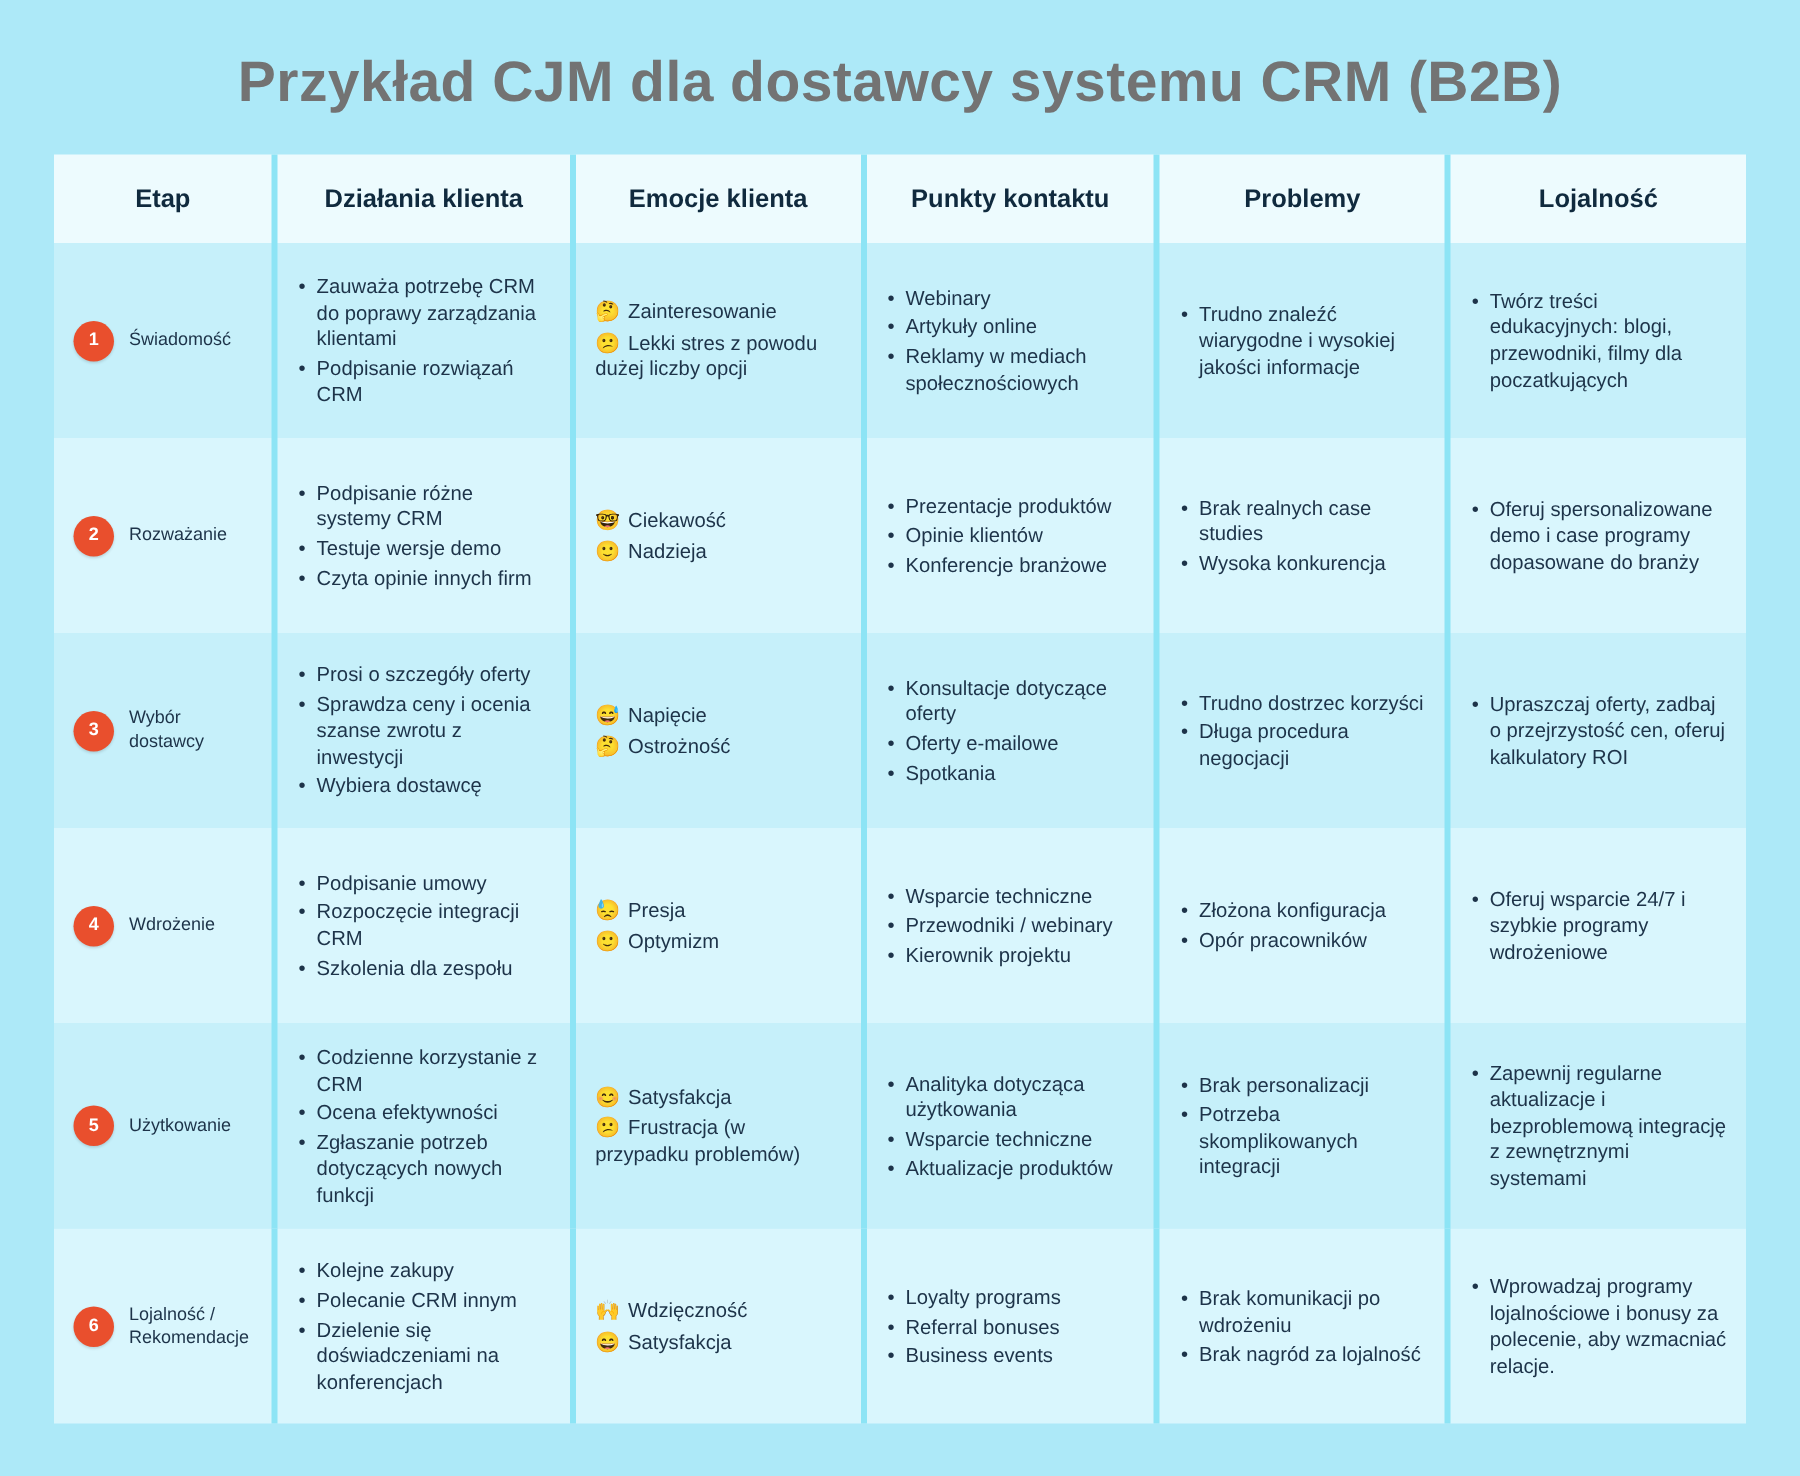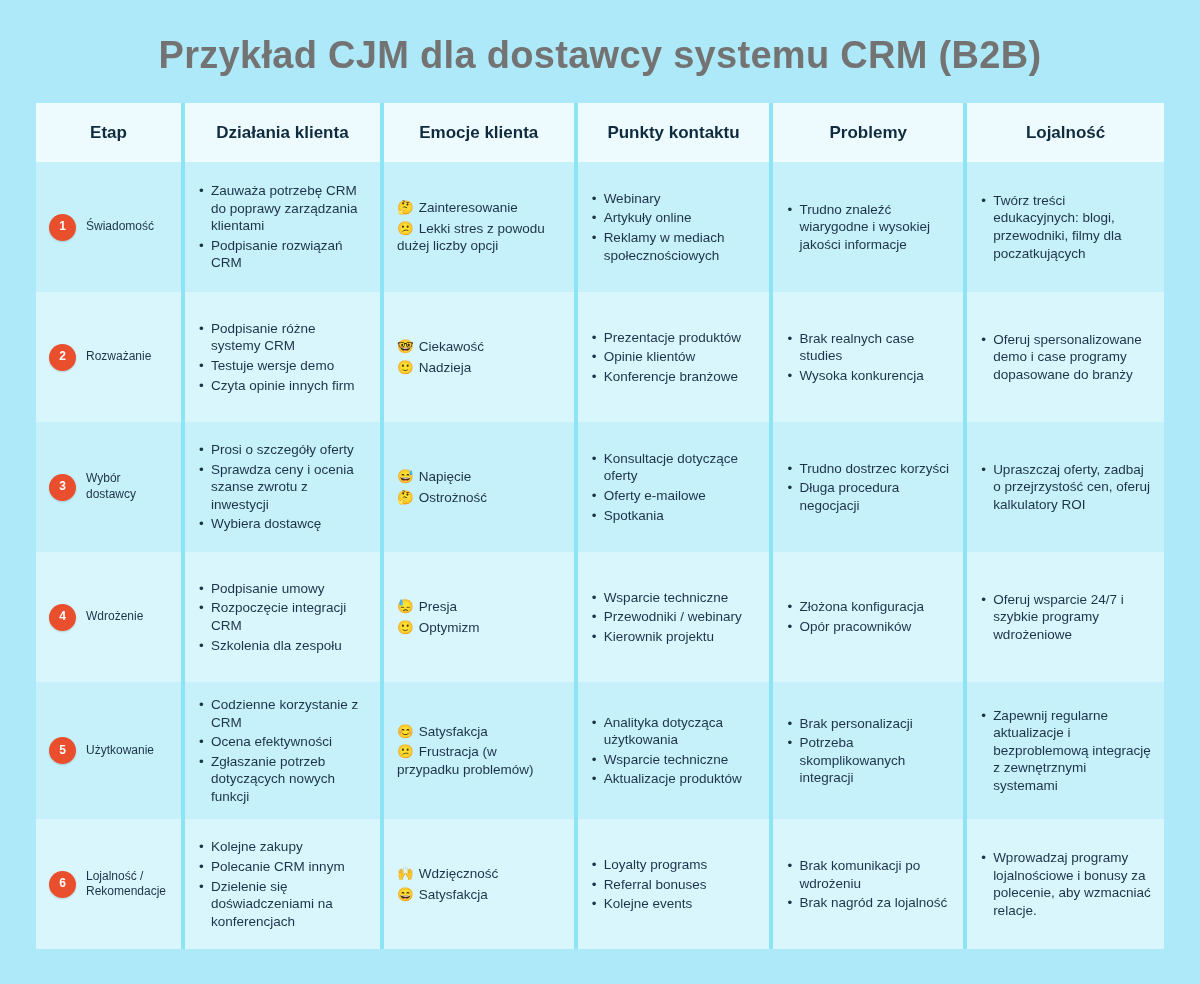--- a/index.html
+++ b/index.html
@@ -313,21 +313,21 @@
     <td>
             <div>
               <div class="emotion"><span class="emoji">🙌</span><span>Wdzięczność</span></div>
               <div class="emotion"><span class="emoji">😄</span><span>Satysfakcja</span></div>
             </div>
           </td>
     <td>
             <ul class="bullets">
               <li>Loyalty programs</li>
               <li>Referral bonuses</li>
-              <li>Kolejne events</li>
+              <li>Business events</li>
             </ul>
           </td>
     <td>
             <ul class="bullets">
               <li>Brak komunikacji po wdrożeniu</li>
               <li>Brak nagród za lojalność</li>
             </ul>
           </td>
     <td>
             <ul class="bullets">

